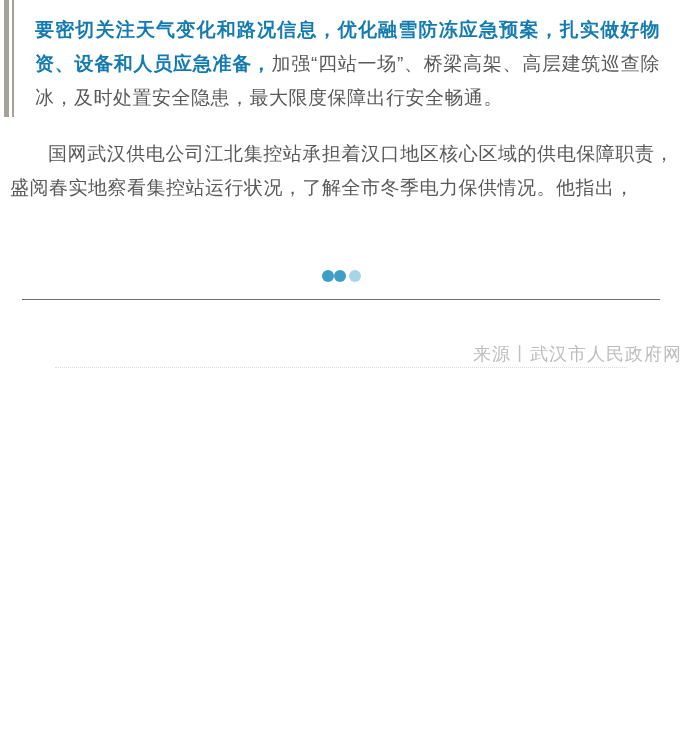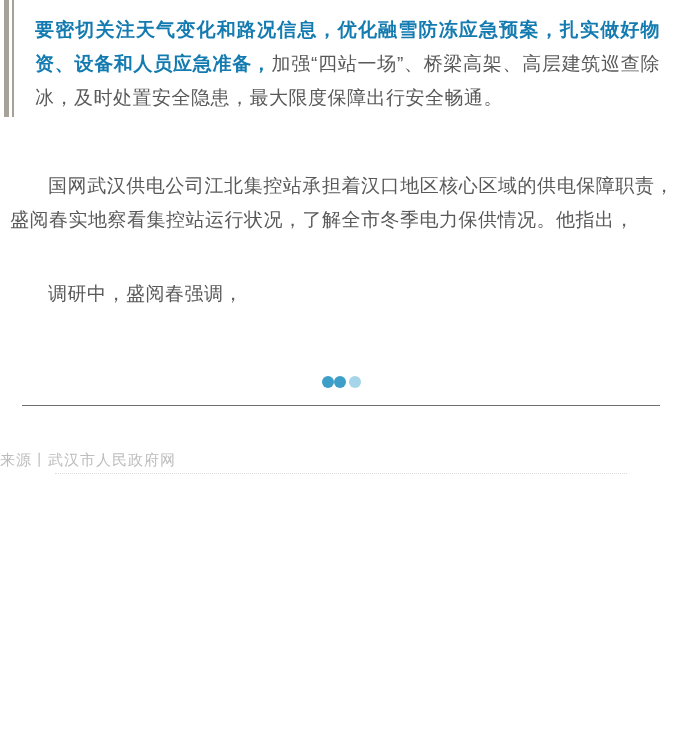--- a/index.html
+++ b/index.html
@@ -33,56 +33,55 @@
   .quote-3 { margin-top:25px; padding:3px 22px 0 35px; }
 
   .para {
     margin:0 8px 0 10px;
     font-size:19px; line-height:34px;
     letter-spacing:0.5px;
     text-indent:2em;
     text-align:justify;
     color:#595959;
   }
-  .para-1 { margin-top:52px; }
+  .para-1 { margin-top:20px; }
   .para-2 { margin-top:40px; }
 
   .dots {
     margin-top:65px; height:12px;
     display:flex; justify-content:center; align-items:center;
   }
   .dot { width:12px; height:12px; border-radius:50%; display:inline-block; }
   .dot + .dot { margin-left:0; }
   .dot-3 { margin-left:3px !important; }
 
   .separator { margin:17px 22px 0; border-top:1px solid #6f6f6f; height:0; }
 
   .footer-source {
     margin-top:43px;
-    text-align:left;
-    font-size:15px; line-height:22px;
+    text-align:right;
+    font-size:18px; line-height:22px;
     letter-spacing:1px;
     color:#bdbdbd;
   }
 
   .dotted-line { margin:2px 55px 0; border-top:1px dotted #dcdcdc; height:0; }
 </style>
 </head>
 <body>
 
 <div class="page">
 
   <section class="quote quote-1">
     <span class="em">要密切关注天气变化和路况信息，优化融雪防冻应急预案，扎实做好物资、设备和人员应急准备，</span><span>加强“四站一场”、桥梁高架、高层建筑巡查除冰，及时处置安全隐患，最大限度保障出行安全畅通。</span>
   </section>
 
   <p class="para para-1">国网武汉供电公司江北集控站承担着汉口地区核心区域的供电保障职责，盛阅春实地察看集控站运行状况，了解全市冬季电力保供情况。他指出，</p>
 
 
-  <p class="para para-2">调研中，盛阅春强调，</p>
 
 
   <div class="dots">
     <span class="dot dot-1" style="background:#3d9fc8"></span>
     <span class="dot dot-2" style="background:#3d9fc8"></span>
     <span class="dot dot-3" style="background:#a6d4e9"></span>
   </div>
 
   <div class="separator"></div>
 

